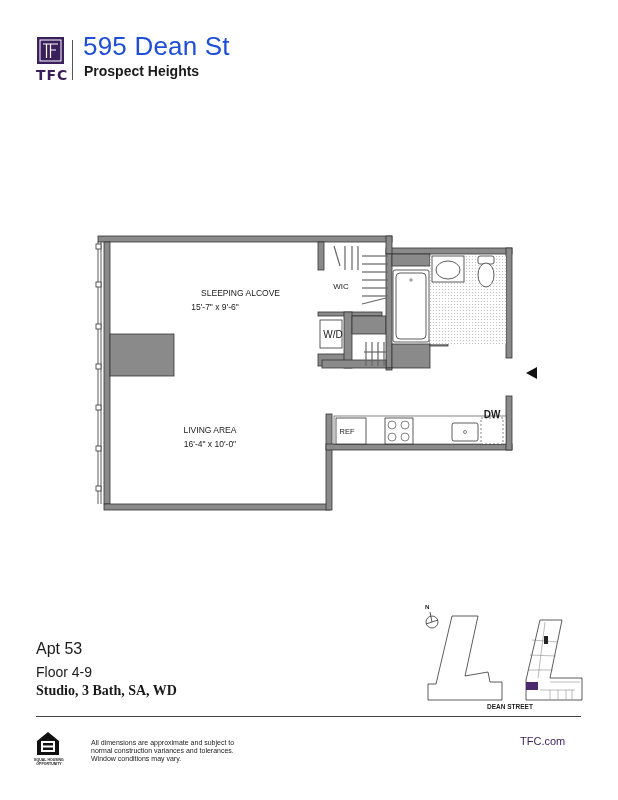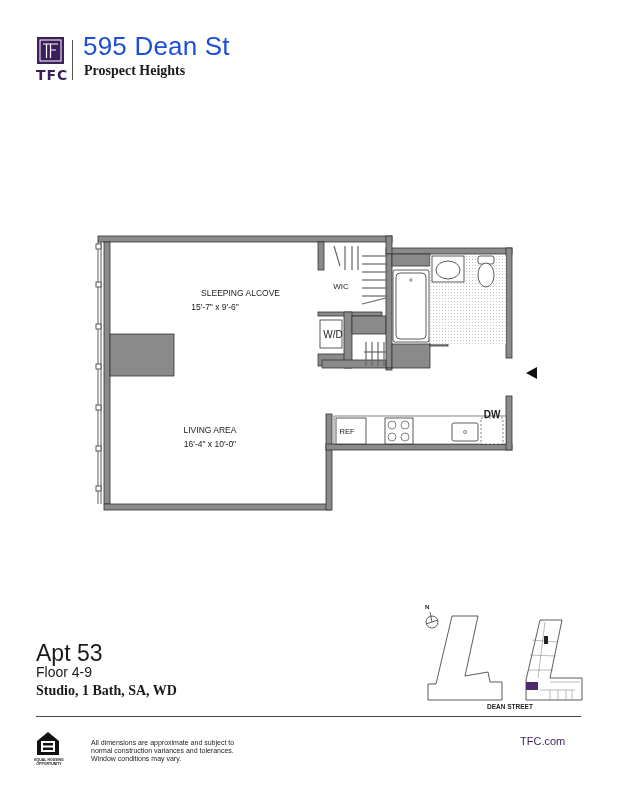--- a/index.html
+++ b/index.html
@@ -2,23 +2,23 @@
 <html><head>
 <meta charset="utf-8">
 <style>
   html, body { margin:0; padding:0; background:#ffffff; }
   body { width:618px; height:800px; position:relative; overflow:hidden; font-family:"Liberation Sans", sans-serif; color:#1a1a1a; }
   .abs { position:absolute; }
   .logo { left:37px; top:37px; width:27px; height:27px; }
   .logo-text { left:36px; top:67px; font-family:"DejaVu Sans", sans-serif; font-weight:bold; font-size:14px; color:#3b1f5c; letter-spacing:1px; }
   .divider-v { left:72px; top:40px; width:1px; height:40px; background:#555; }
   .title { left:83px; top:31px; font-size:26px; font-weight:normal; color:#1d4ed8; letter-spacing:0.2px; }
-  .subtitle { left:84px; top:63px; font-family:Liberation Serif, serif; font-weight:bold; font-size:14px; color:#1a1a1a; }
+  .subtitle { left:84px; top:63px; font-family:Liberation Sans, sans-serif; font-weight:bold; font-size:14px; color:#1a1a1a; }
   .plan { left:0; top:0; width:618px; height:800px; }
-  .apt { left:36px; top:640px; font-size:23px; color:#1a1a1a; }
+  .apt { left:36px; top:640px; font-size:16px; color:#1a1a1a; }
   .floor { left:36px; top:664px; font-size:14px; color:#1a1a1a; }
   .unit-type { left:36px; top:683px; font-family:"Liberation Serif", serif; font-weight:bold; font-size:14px; }
   .hr { left:36px; top:716px; width:545px; height:1px; background:#444; }
   .eho { left:36px; top:731px; width:24px; height:36px; }
   .disclaimer { left:91px; top:739px; font-size:7px; line-height:8px; color:#222; width:170px; }
   .site { left:520px; top:735px; font-size:11px; color:#3b1f5c; }
   .room-label { font-size:8.5px; font-weight:normal; color:#1a1a1a; text-align:center; font-family:"Liberation Sans", sans-serif; }
 </style>
 </head>
 <body>
@@ -163,21 +163,21 @@
     <line x1="162" y1="90" x2="162" y2="100"></line>
   </g>
   <rect x="134" y="36" width="4" height="8" fill="#222"></rect>
   <rect x="116" y="82" width="12" height="8" fill="#4b2a6e"></rect>
 </svg>
 <div class="abs" style="left:487px; top:703px; font-size:6.5px; font-weight:bold; color:#222;">DEAN STREET</div>
 <div class="abs" style="left:425px; top:604px; font-size:6px; font-weight:bold;">N</div>
 
 <div class="abs apt">Apt 53</div>
 <div class="abs floor">Floor 4-9</div>
-<div class="abs unit-type">Studio, 1 Bath, SA, WD</div>
+<div class="abs unit-type">Studio, 3 Bath, SA, WD</div>
 
 <div class="abs hr"></div>
 
 <svg class="abs eho" viewBox="0 0 24 36">
   <polygon points="12,1 23,10 23,24 1,24 1,10" fill="#111"></polygon>
   <rect x="5" y="10" width="14" height="11" fill="#fff"></rect>
   <rect x="7" y="12" width="10" height="2.5" fill="#111"></rect>
   <rect x="7" y="16.5" width="10" height="2.5" fill="#111"></rect>
 </svg>
 <div class="abs" style="left:34px; top:758px; font-size:3.5px; line-height:4px; width:30px; text-align:center; font-weight:bold;">

